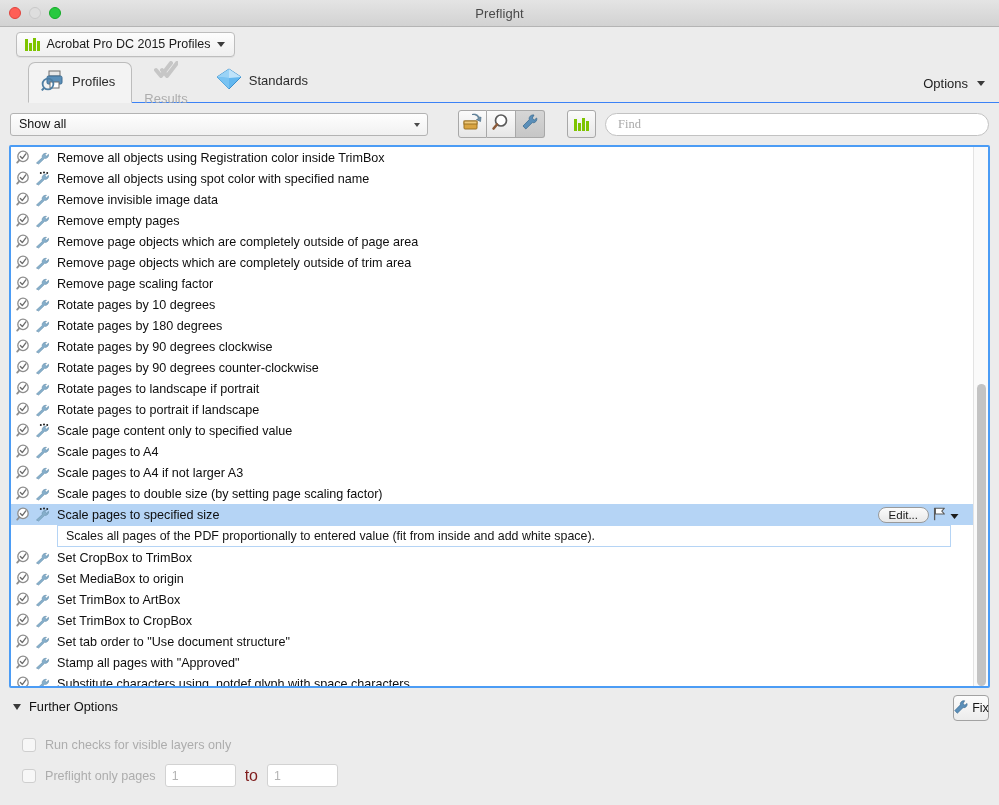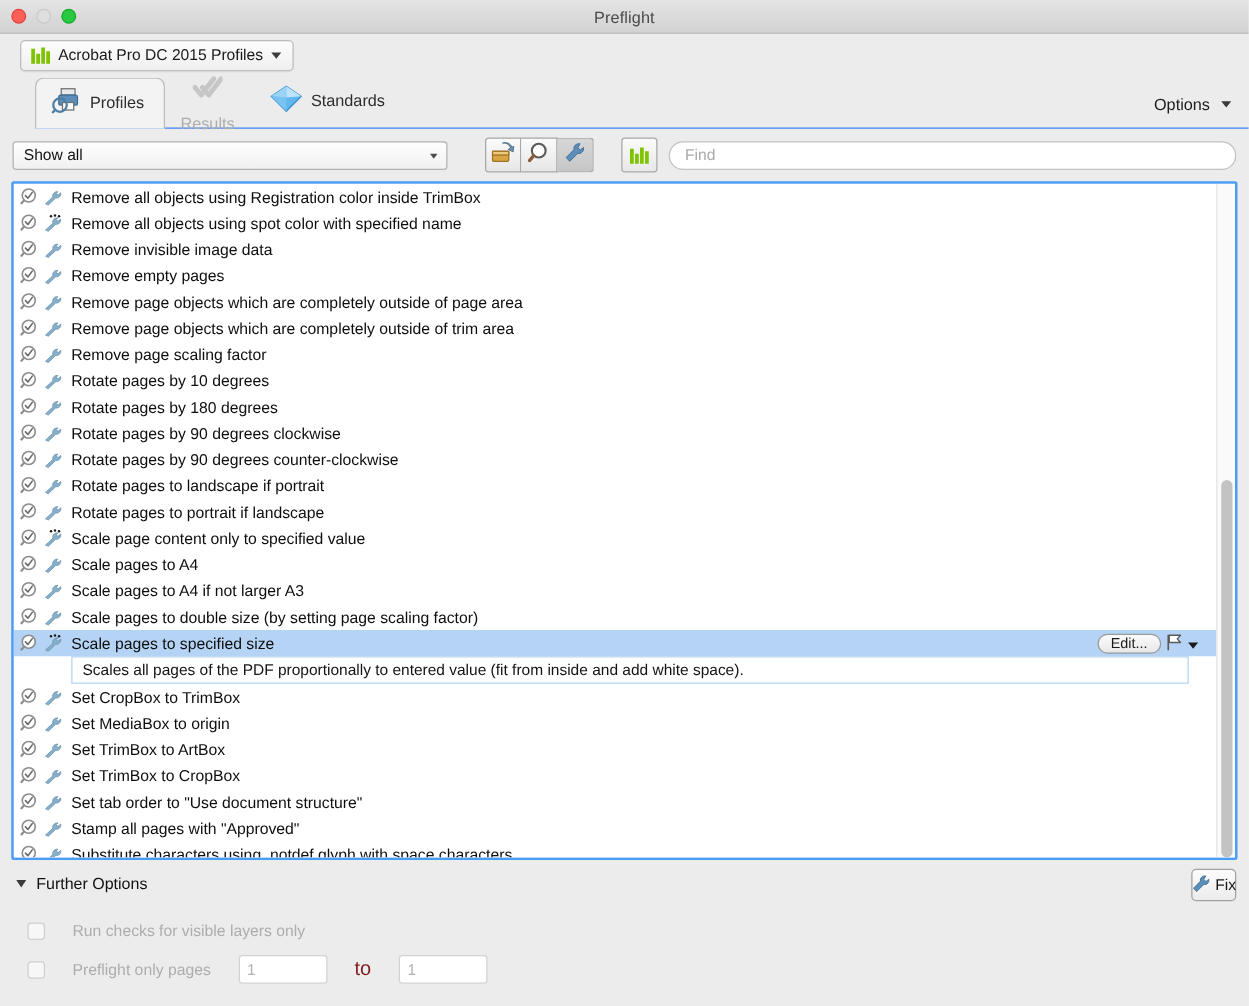--- a/index.html
+++ b/index.html
@@ -99,21 +99,21 @@
 
   
   .filterbar {
     flex: 0 0 42px;
     display: flex; align-items: center; gap: 0;
     padding: 0 10px;
     background: #ececec;
   }
   .combo {
     position: relative;
-    width: 348px; height: 23px;
+    width: 418px; height: 23px;
     background: linear-gradient(to bottom, #fefefe, #f1f1f1);
     border: 1px solid #b3b3b3; border-radius: 3px;
     display: flex; align-items: center;
     font-size: 12.5px; color: #121212; padding: 0 8px;
     cursor: default;
   }
   .combo .caret-tiny {
     position: absolute; right: 7px; top: 9px;
     width: 0; height: 0;
     border-left: 3.5px solid transparent; border-right: 3.5px solid transparent;
@@ -135,21 +135,21 @@
     width: 29px; height: 28px; margin-left: 22px;
     background: linear-gradient(to bottom, #fbfbfb, #e8e8e8);
     border: 1px solid #a8a8a8; border-radius: 3px;
     display: flex; align-items: center; justify-content: center;
     cursor: default;
   }
   .find-input {
     flex: 1; height: 23px; margin-left: 9px; margin-right: 0;
     background: #fff; border: 1px solid #c2c2c2; border-radius: 12px;
     font-size: 12.5px; color: #111; padding: 0 12px;
-    font-family: Liberation Sans, sans-serif;
+    font-family: Liberation Serif, serif;
     outline: none;
   }
   .find-input::placeholder { color: #a9a9a9; }
 
   
   .listwrap {
     margin: 0 9px;
     flex: 0 0 543px;
     border: 2px solid #4b9cf5;
     border-radius: 2px;
@@ -223,21 +223,21 @@
   }
   .fix-btn {
     position: absolute; right: 10px; top: 7px;
     width: 36px; height: 26px;
     background: linear-gradient(to bottom, #fcfcfc, #ececec);
     border: 1px solid #a2a2a2; border-radius: 4px;
     display: flex; align-items: center; justify-content: center; gap: 2px;
     font-size: 12.5px; color: #151515; cursor: default;
   }
   .chk-line {
-    position: absolute; display: flex; align-items: center; gap: 22px;
+    position: absolute; display: flex; align-items: center; gap: 9px;
     font-size: 12.6px; color: #adadad; cursor: default; text-align: center;
   }
   .chk-line.l1 { left: 22px; top: 50px; }
   .chk-line.l2 { left: 22px; top: 76px; }
   .chkbox {
     width: 14px; height: 14px; border: 1px solid #cfcfcf;
     border-radius: 3px; background: #f7f7f7;
   }
   .numfield {
     width: 71px; height: 23px;

